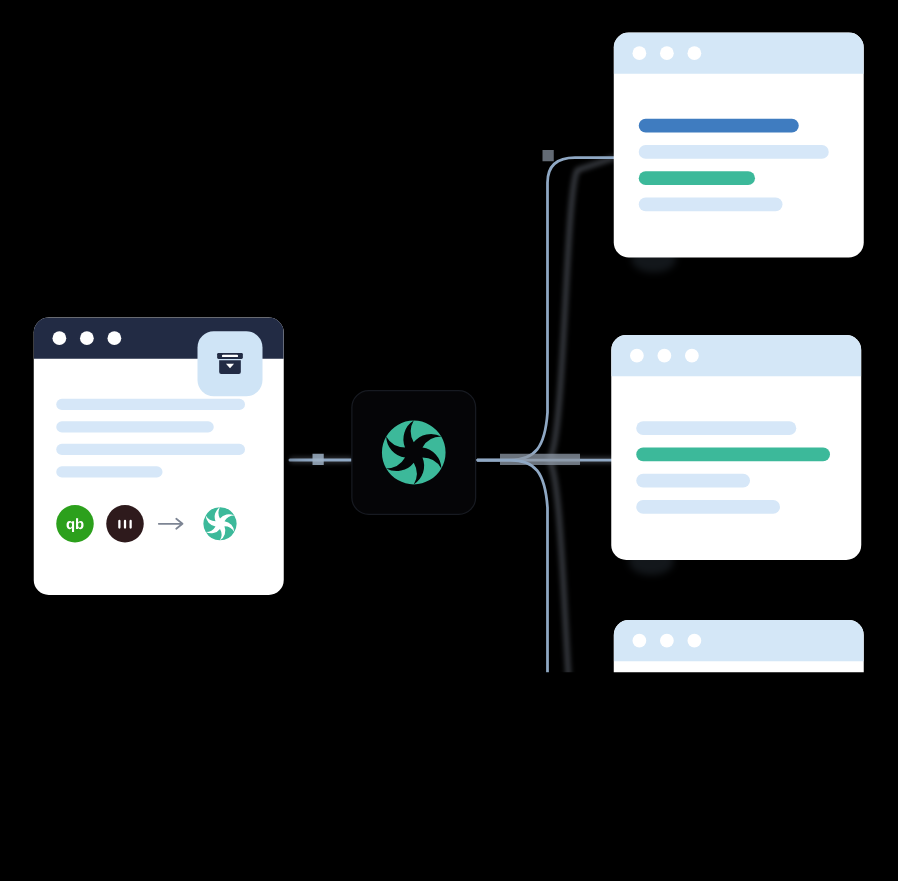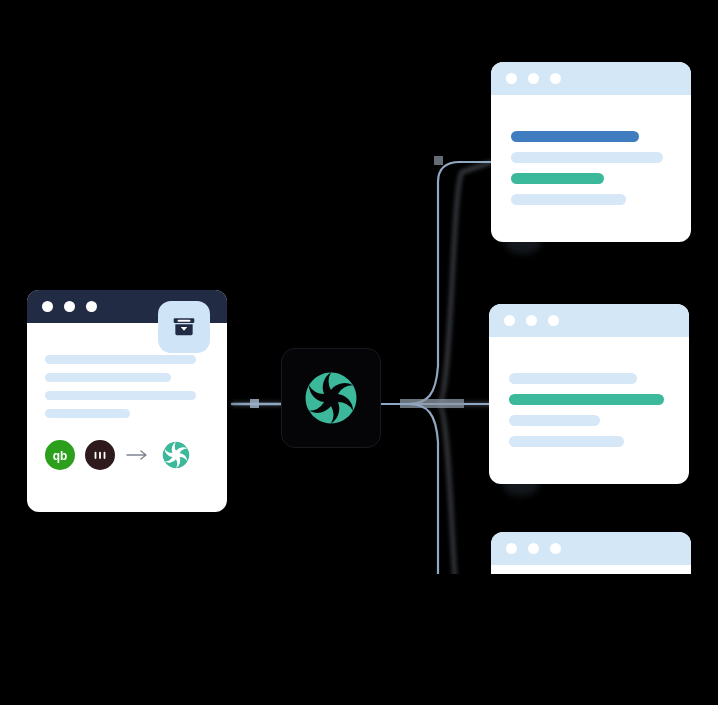--- a/index.html
+++ b/index.html
@@ -9,21 +9,20 @@
   }
   body {
     font-family: "Liberation Sans", sans-serif;
   }
   #stage {
     position: relative;
     width: 718px;
     height: 538px;
     background: #000000;
     overflow: hidden;
-    margin-top: 36px;
   }
 
   
   #wires {
     position: absolute;
     left: 0;
     top: 0;
     width: 718px;
     height: 705px;
     pointer-events: none;

